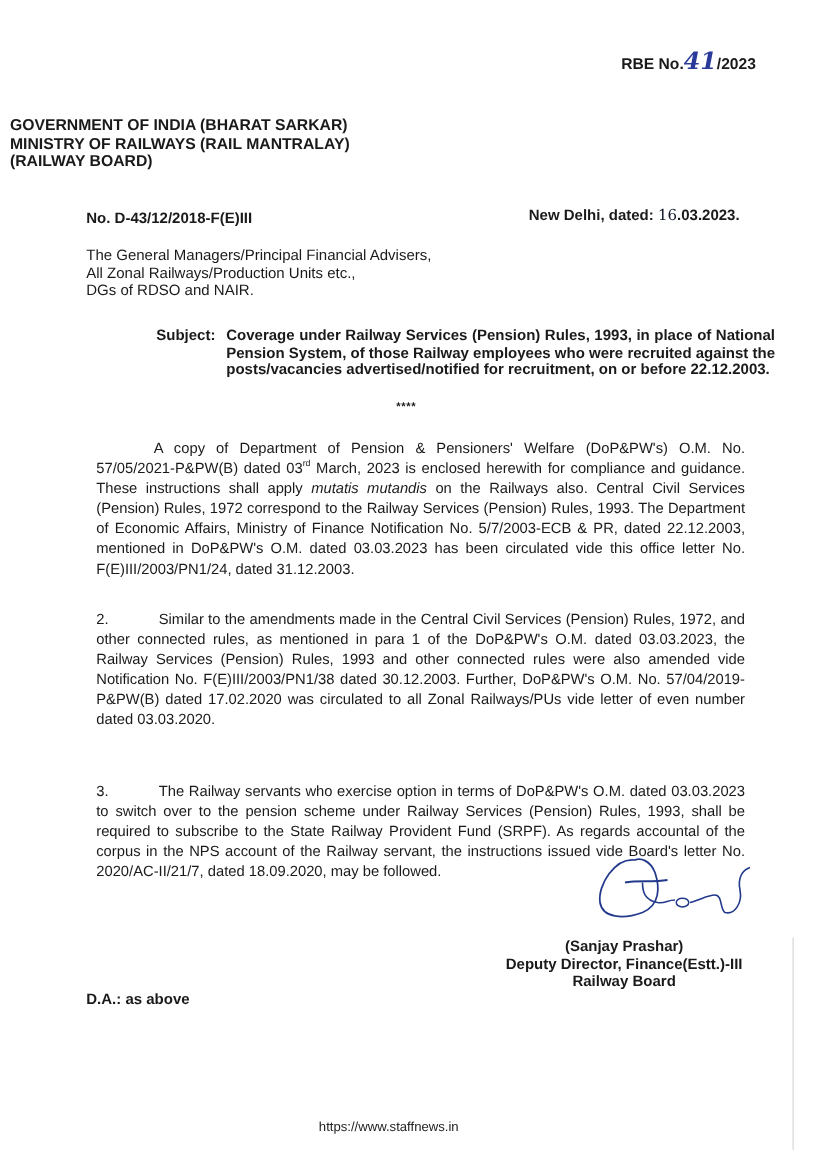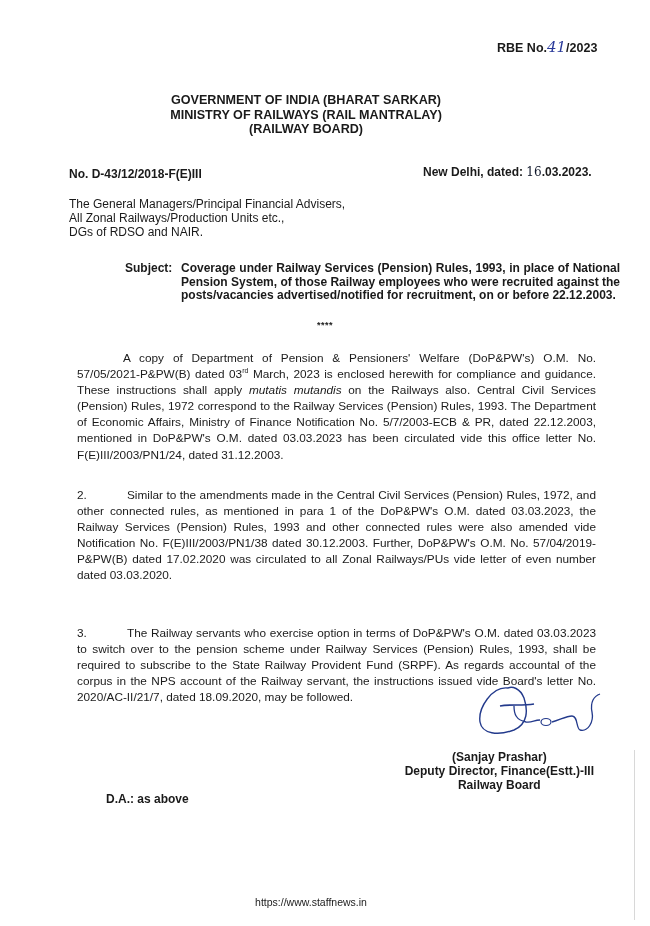--- a/index.html
+++ b/index.html
@@ -1,41 +1,41 @@
 <!DOCTYPE html>
 <html><head>
 <meta charset="utf-8">
 <style>
   html, body { margin: 0; padding: 0; background: #ffffff; }
   body { width: 650px; height: 926px; position: relative; overflow: hidden;
          font-family: "Liberation Sans", sans-serif; color: #1a1a1a; }
   .abs { position: absolute; }
   .ref { left: 497px; top: 38px; font-size: 12.5px; font-weight: bold; white-space: nowrap; }
-  .ref .hand { font-family: "DejaVu Serif", serif; font-style: italic; color: #2a3a9a; font-size: 15px; font-weight: normal; }
-  .header { left: 0; width: 604px; top: 93px; text-align: center; font-weight: bold; font-size: 12.6px; line-height: 14.5px; }
+  .ref .hand { font-family: "DejaVu Serif", serif; font-style: italic; color: #2a3a9a; font-size: 19px; font-weight: bold; }
+  .header { left: 0; width: 604px; top: 93px; font-weight: bold; font-size: 12.6px; line-height: 14.5px; }
   .header div { margin-left: 8px; }
   .fileno { left: 69px; top: 167px; font-size: 12px; font-weight: bold; }
   .dated { left: 423px; top: 165px; font-size: 12px; font-weight: bold; white-space: nowrap; }
   .dated .hand { font-family: "DejaVu Serif", serif; color: #0f172a; font-weight: normal; font-size: 12px; }
   .addressee { left: 69px; top: 198px; font-size: 12px; font-weight: normal; line-height: 13.8px; }
   .subject { left: 125px; top: 262px; font-size: 12px; font-weight: bold; line-height: 13.6px; width: 500px; }
   .subject .label { position: absolute; left: 0; top: 0; }
   .subject .text { margin-left: 56px; width: 439px; text-align: justify; }
   .stars { left: 0; width: 650px; top: 320px; text-align: center; font-size: 9px; font-weight: bold; letter-spacing: 0.5px; }
   .para { left: 77px; width: 519px; font-size: 11.8px; line-height: 16.1px; text-align: justify; }
   .para p { margin: 0; }
   .p1 { top: 350px; }
   .p2 { top: 487px; }
   .p3 { top: 625px; }
   .indent { display: inline-block; width: 46px; }
   .num { display: inline-block; width: 50px; }
   sup { font-size: 7px; line-height: 0; }
   .sig { left: 470px; top: 682px; width: 140px; height: 60px; }
   .signatory { right: 56px; top: 751px; font-size: 12px; font-weight: bold; line-height: 13.8px; text-align: center; }
-  .da { left: 69px; top: 792px; font-size: 12px; font-weight: bold; margin-left: 37px; }
+  .da { left: 69px; top: 792px; font-size: 12px; font-weight: bold; }
   .footer { left: 0; width: 614px; top: 896px; text-align: center; font-size: 10.5px; color: #222; }
   .footer span { margin-left: 8px; }
   .rule-right { left: 634px; top: 750px; width: 1px; height: 170px; background: #d8d8d8; }
 </style>
 </head>
 <body>
 
 <div class="abs ref">
   <span>RBE No.</span><span class="hand">41</span><span>/2023</span>
 </div>

